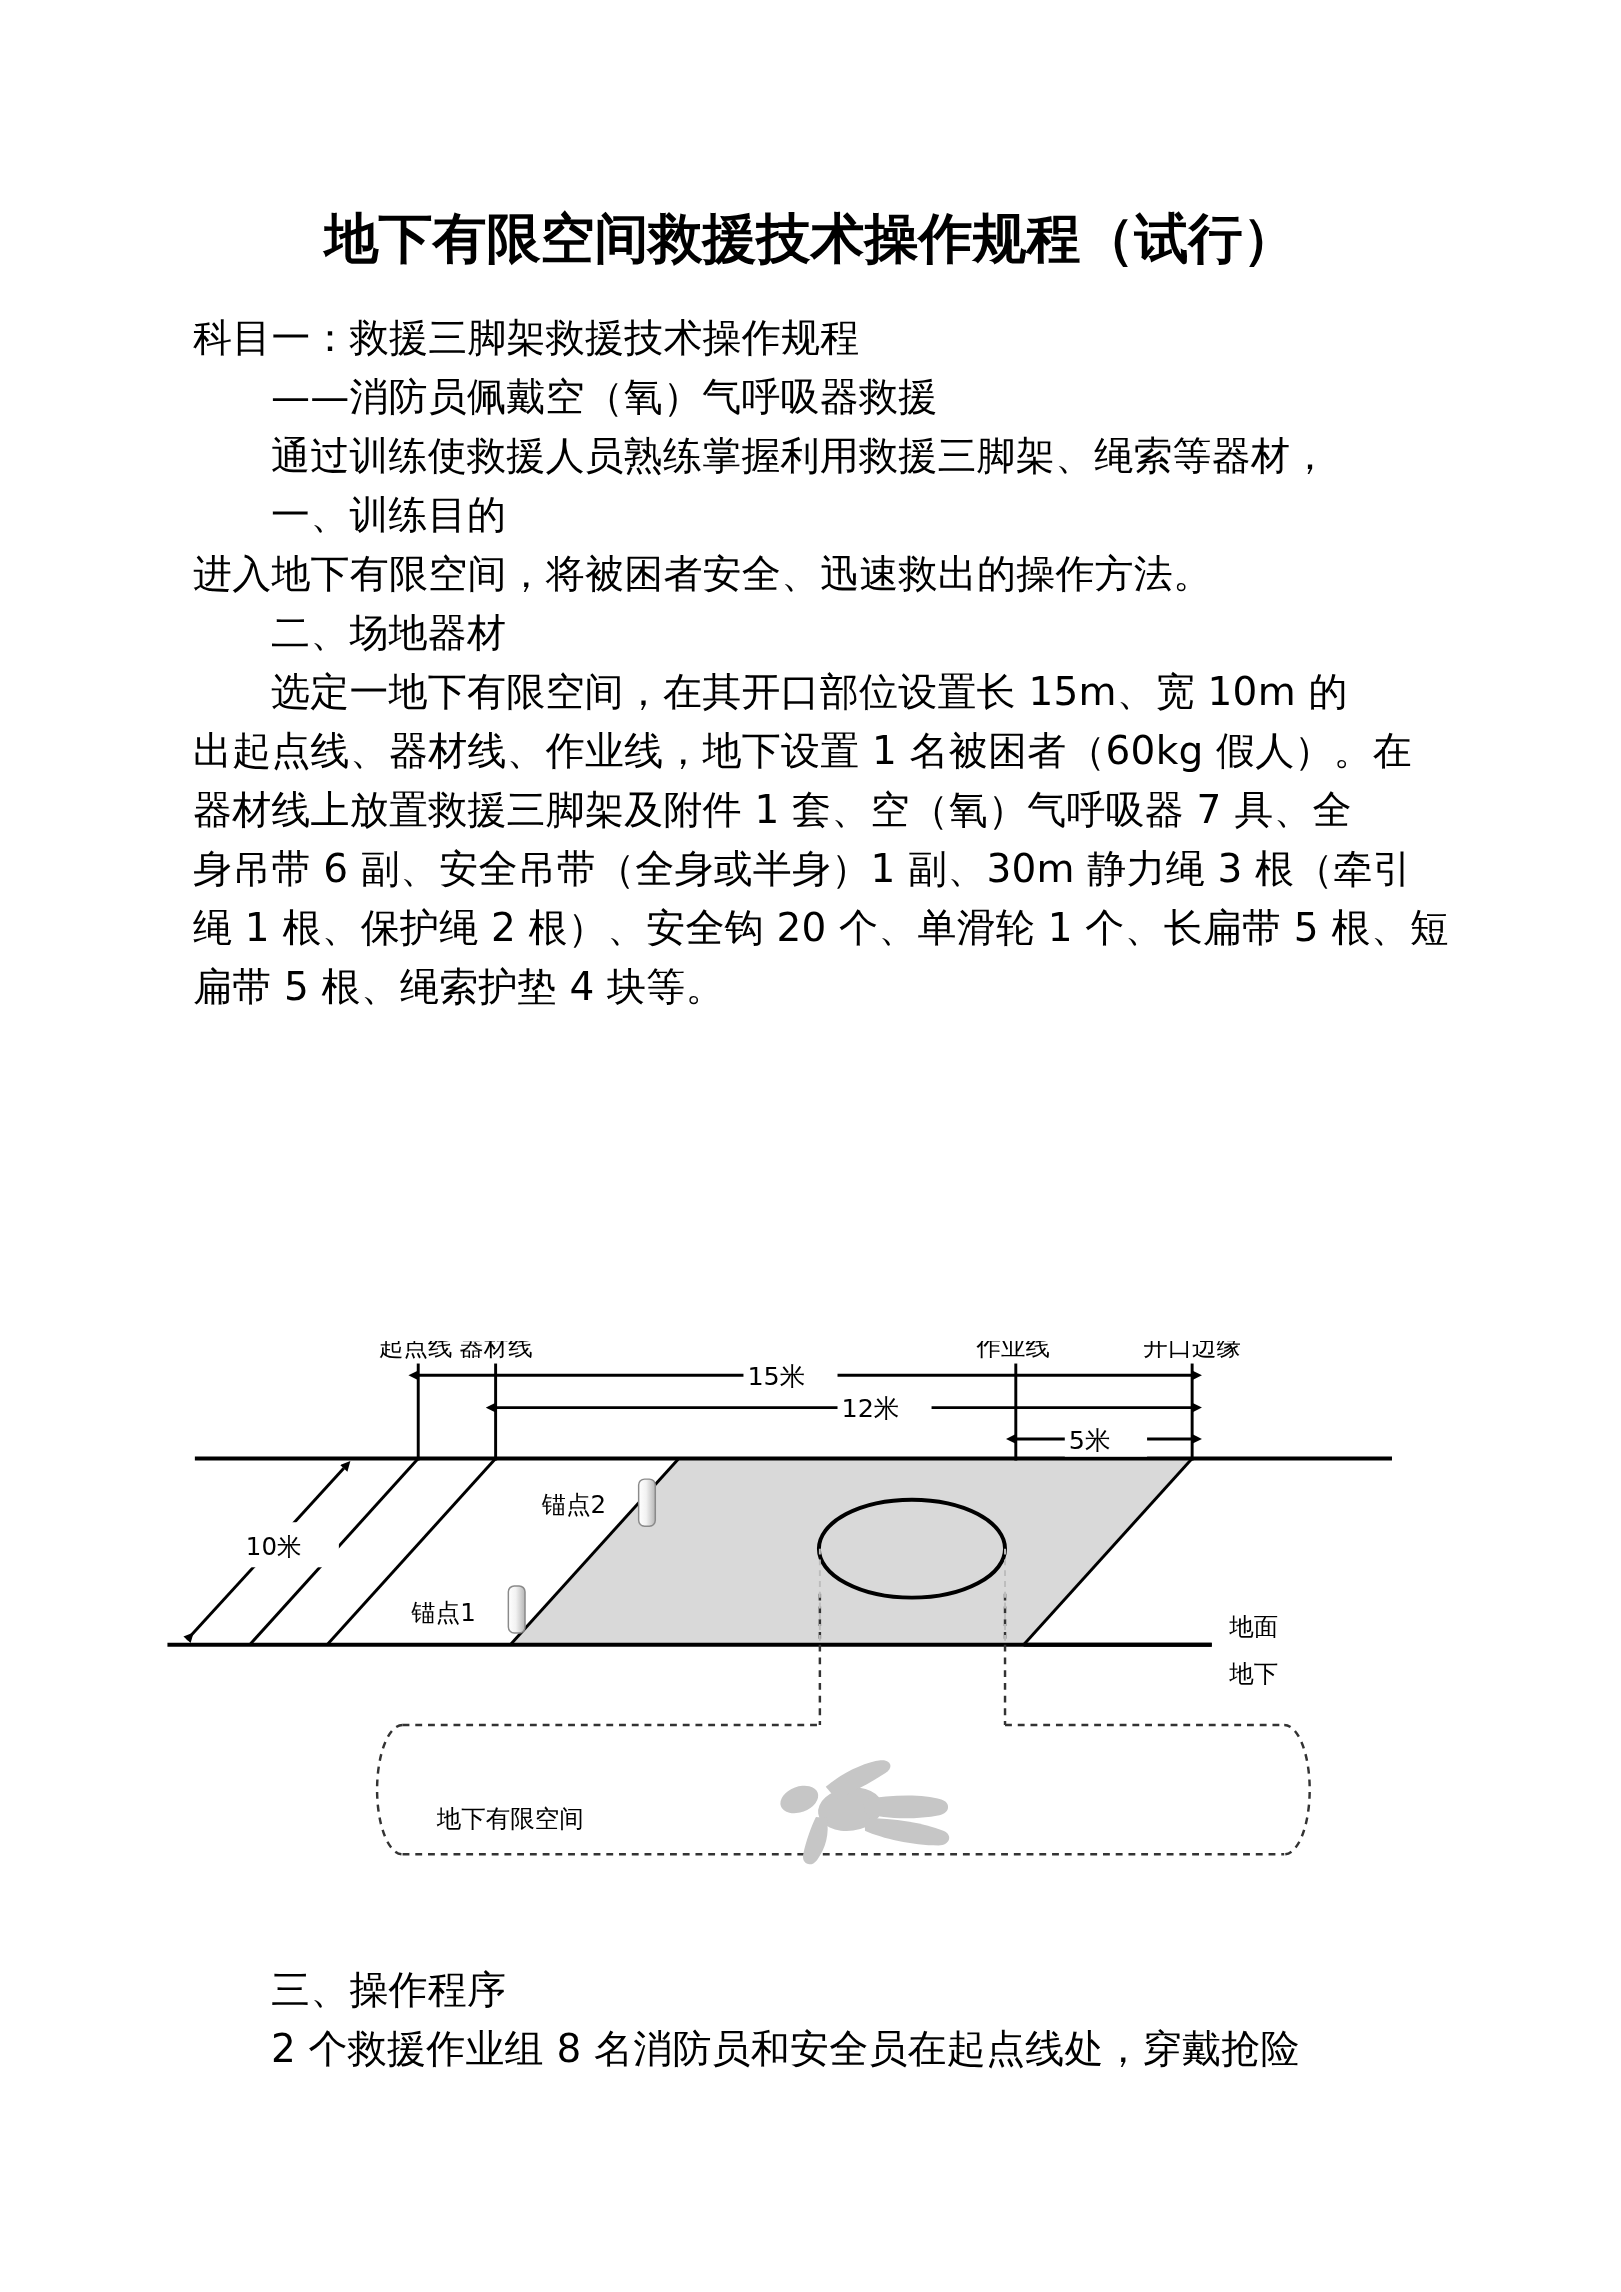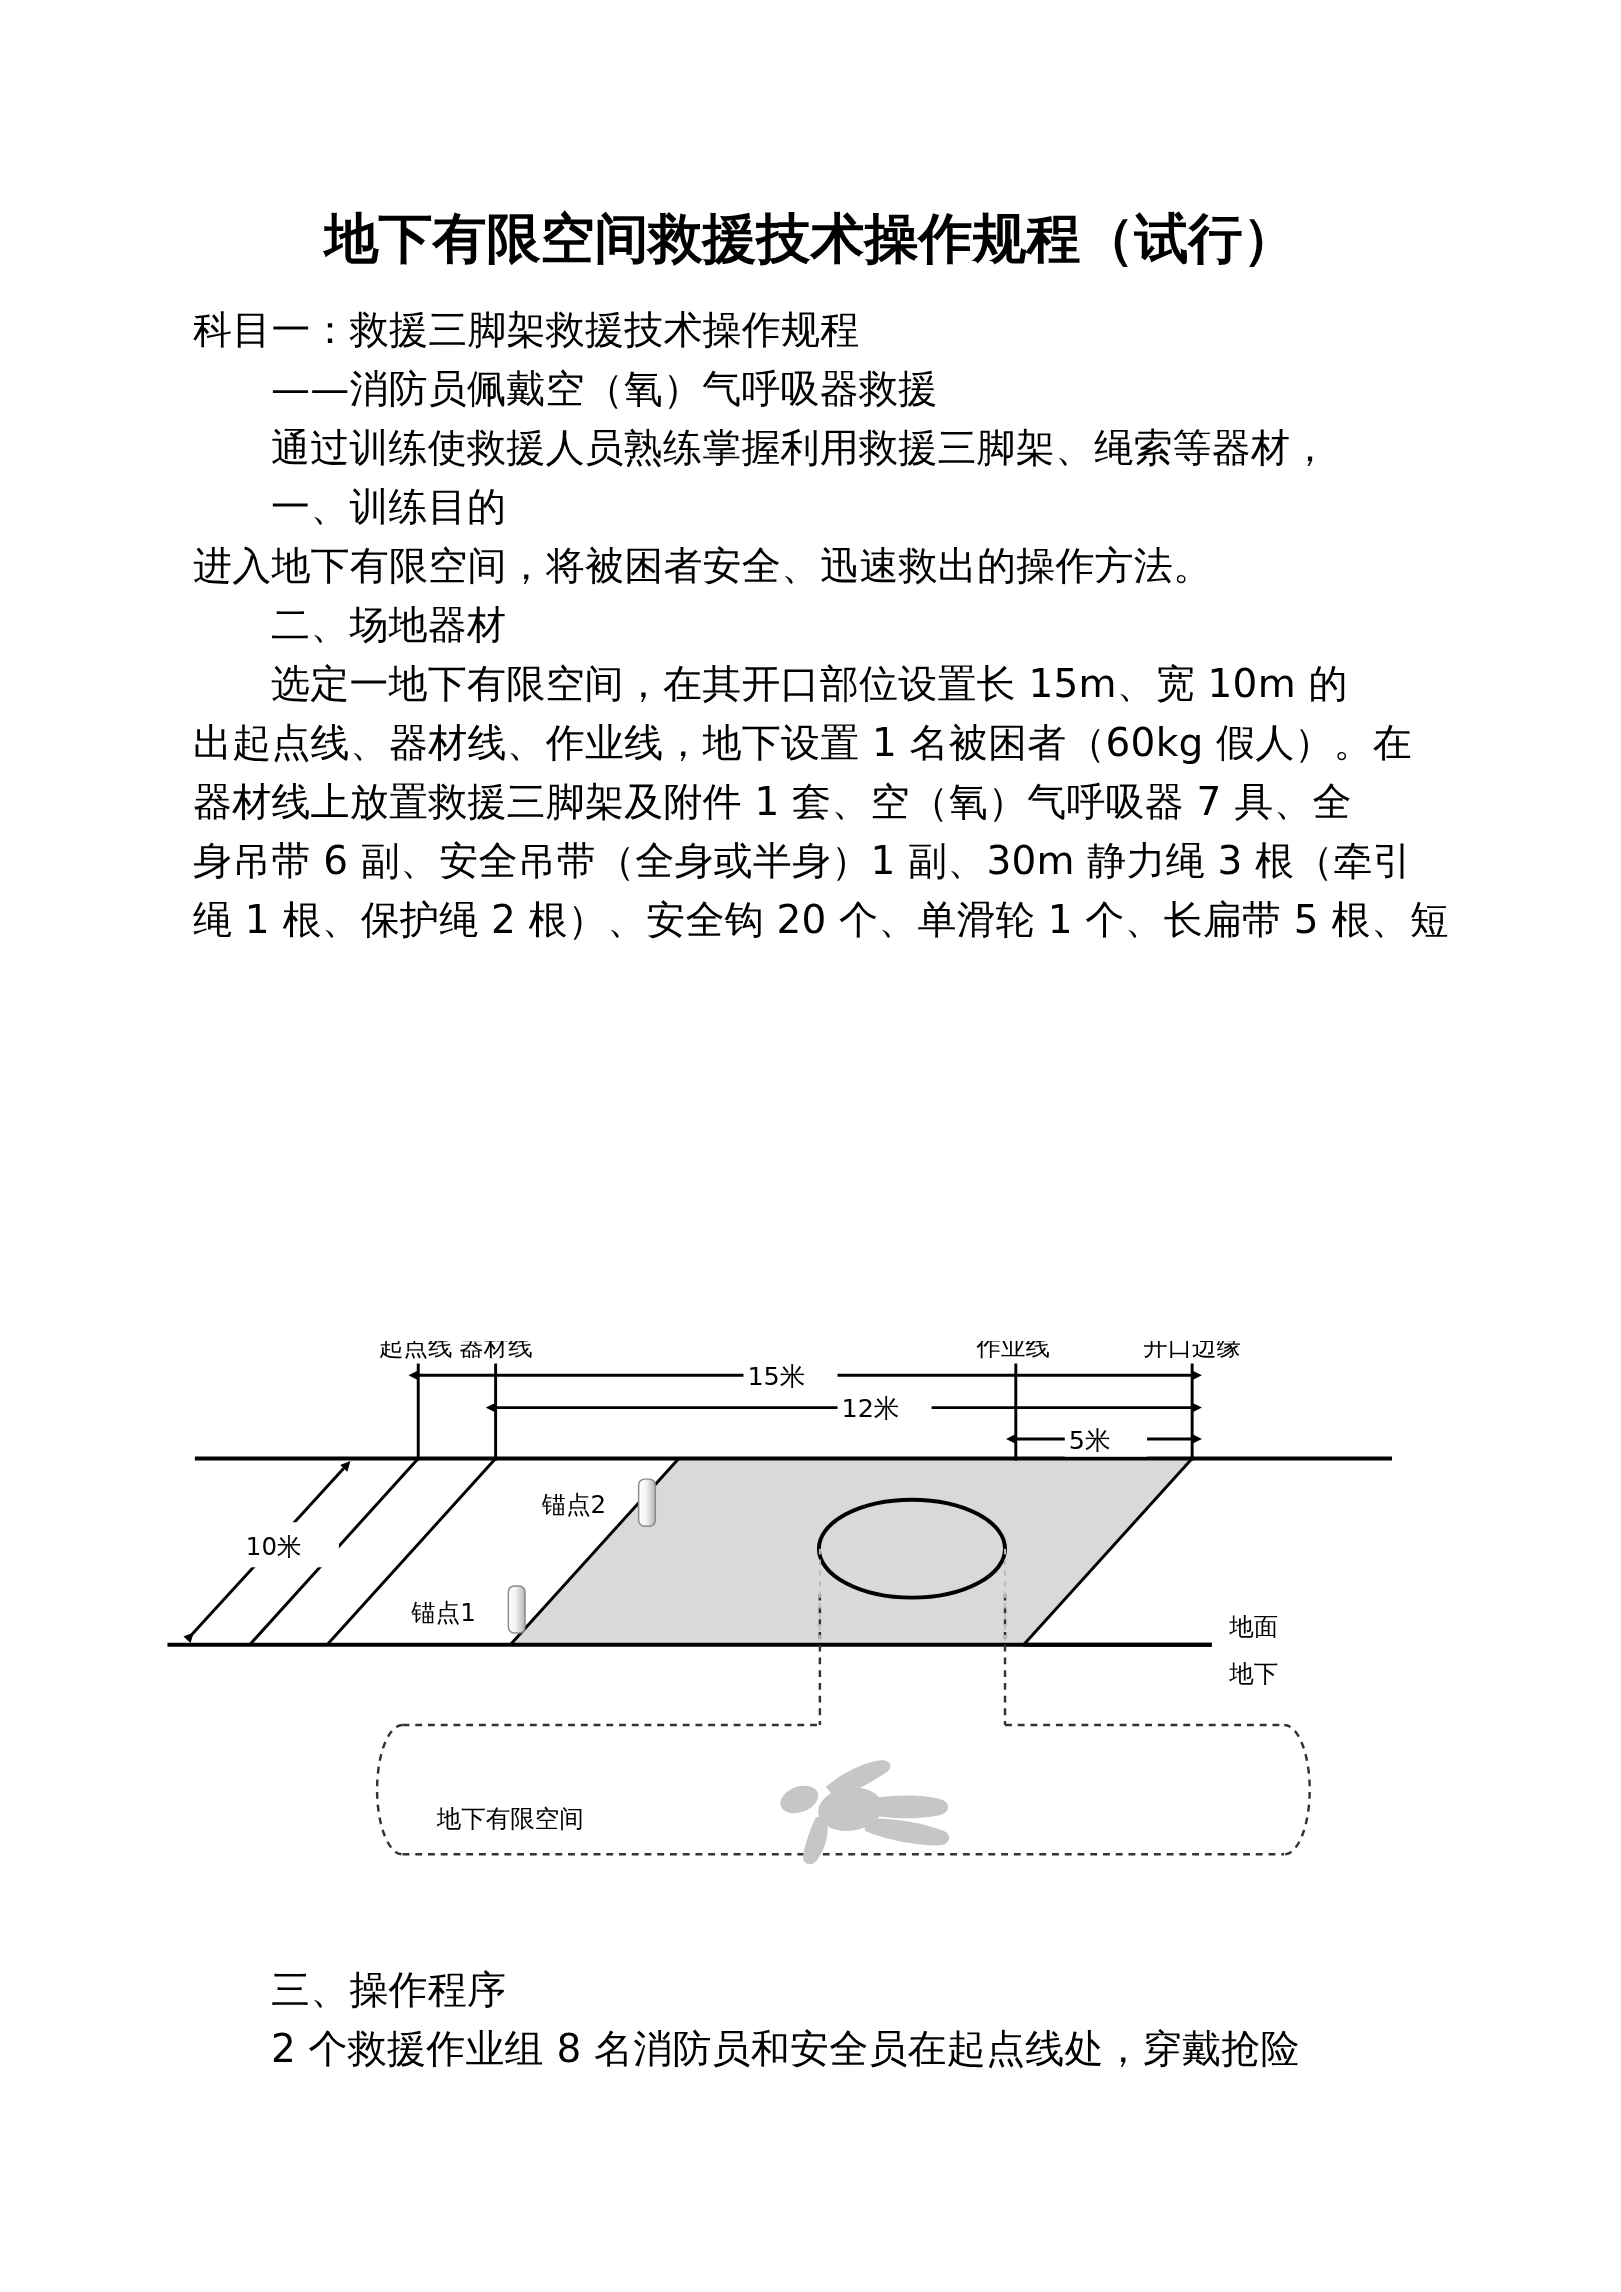--- a/index.html
+++ b/index.html
@@ -28,21 +28,21 @@
     font-family: "DejaVu Sans", "Liberation Sans", sans-serif;
     font-weight: bold;
     font-size: 54px;
     letter-spacing: 0px;
     line-height: 1.15;
     white-space: nowrap;
   }
   .body-block {
     position: absolute;
     left: 193px;
-    top: 300px;
+    top: 308px;
     width: 1245px;
   }
   .p {
     font-family: "DejaVu Sans", "Liberation Sans", sans-serif;
     font-size: 39px;
     line-height: 59px;
     margin: 0;
     letter-spacing: 0.2px;
     white-space: nowrap;
   }
@@ -82,20 +82,21 @@
     <p class="p ind2">——消防员佩戴空（氧）气呼吸器救援</p>
     <p class="p ind2">通过训练使救援人员熟练掌握利用救援三脚架、绳索等器材，</p>
     <p class="p ind2">一、训练目的</p>
     <p class="p">进入地下有限空间，将被困者安全、迅速救出的操作方法。</p>
     <p class="p ind2">二、场地器材</p>
     <p class="p ind2">选定一地下有限空间，在其开口部位设置长 15m、宽 10m 的</p>
     <p class="p">出起点线、器材线、作业线，地下设置 1 名被困者（60kg 假人）。在</p>
     <p class="p">器材线上放置救援三脚架及附件 1 套、空（氧）气呼吸器 7 具、全</p>
     <p class="p">身吊带 6 副、安全吊带（全身或半身）1 副、30m 静力绳 3 根（牵引</p>
     <p class="p">绳 1 根、保护绳 2 根）、安全钩 20 个、单滑轮 1 个、长扁带 5 根、短</p>
+    <p class="p">扁带 5 根、绳索护垫 4 块等。</p>
   </div>
 
   <div id="diagram">
     <svg width="1294" height="529" viewBox="0 0 1320 540" xmlns="http://www.w3.org/2000/svg">
       <defs>
         <marker id="arrL" markerWidth="12" markerHeight="10" refX="10" refY="5" orient="auto" markerUnits="userSpaceOnUse">
           <path d="M10,0 L0,5 L10,10 z" fill="#000"></path>
         </marker>
         <marker id="arrR" markerWidth="12" markerHeight="10" refX="2" refY="5" orient="auto" markerUnits="userSpaceOnUse">
           <path d="M2,0 L12,5 L2,10 z" fill="#000"></path>

